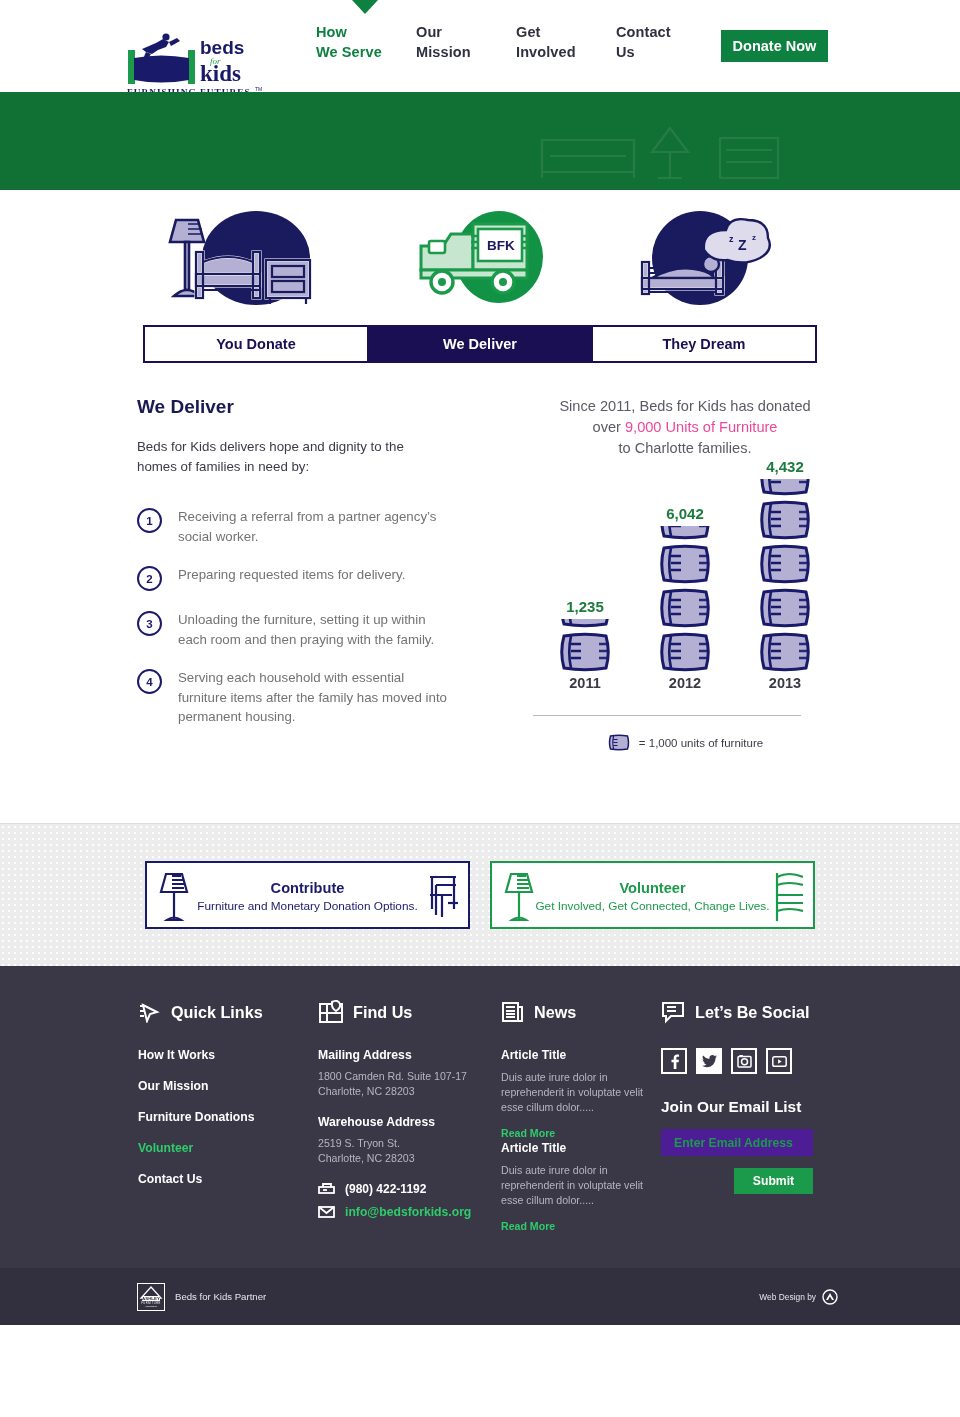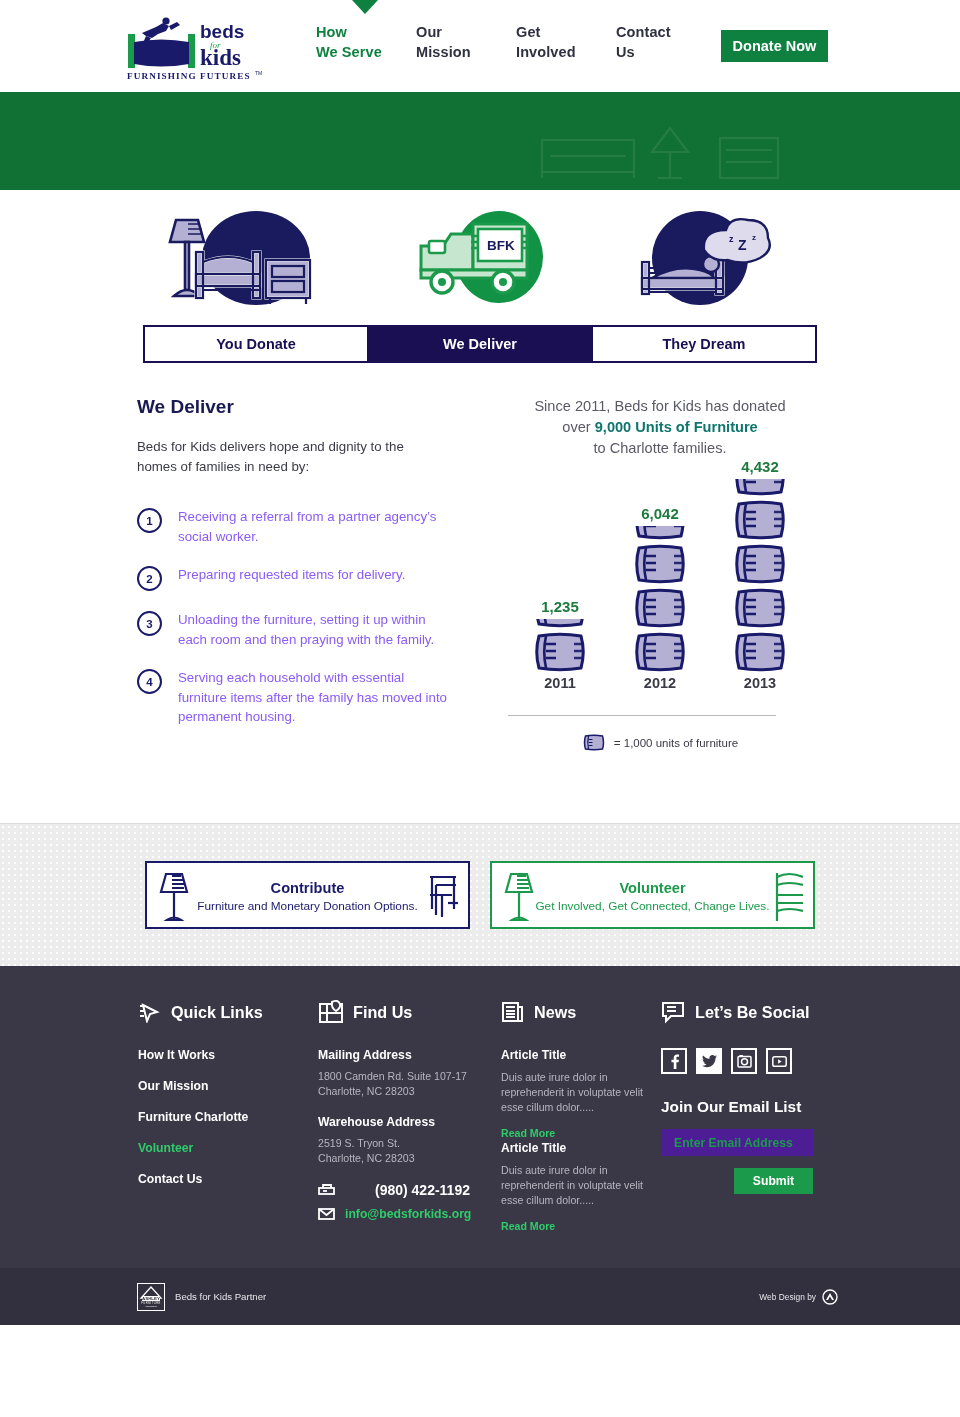--- a/index.html
+++ b/index.html
@@ -12,21 +12,21 @@
 
   
   .site-header {
     position: relative;
     height: 92px;
     background: #ffffff;
     display: flex;
     align-items: center;
   }
   .logo-wrap {
-    position: absolute; left: 122px; top: 12px;
+    position: absolute; left: 122px; top: 28px;
     width: 145px; height: 72px;
     display: flex; align-items: flex-start;
   }
   .nav-caret {
     position: absolute; left: 352px; top: 0;
     width: 0; height: 0;
     border-left: 13px solid transparent;
     border-right: 13px solid transparent;
     border-top: 14px solid #0e8040;
   }
@@ -124,31 +124,31 @@
   .step-num {
     flex: 0 0 auto;
     width: 25px; height: 25px;
     border: 2px solid #1a1a6b; border-radius: 50%;
     display: flex; align-items: center; justify-content: center;
     font-size: 11.5px; font-weight: bold; color: #1a1a6b;
     margin-top: 1px;
   }
   .step-text {
     margin-left: 16px;
-    font-size: 13.3px; line-height: 19.5px; color: #8b5cf6;
+    font-size: 13.3px; line-height: 19.5px; color: #737373;
     width: 270px;
   }
 
-  .col-right { position: absolute; left: 495px; top: 33px; width: 330px; }
+  .col-right { position: absolute; left: 520px; top: 33px; width: 330px; }
   .stat-head {
     text-align: center;
     font-size: 14.6px; line-height: 21px; color: #5a5a66;
     font-weight: 400;
   }
-  .stat-head b { color: #0f766e; font-weight: bold; text-align: center; }
+  .stat-head b { color: #ec4899; font-weight: normal; text-align: center; }
 
   
   .chart { position: relative; margin-top: 27px; height: 230px; }
   .chart-cols { display: flex; align-items: flex-end; justify-content: center; height: 205px; }
   .chart-col { width: 100px; display: flex; flex-direction: column; align-items: center; }
   .chart-val {
     font-size: 15px; font-weight: bold; color: #1c7a3d;
     margin-bottom: 4px;
   }
   .mattress-stack { display: flex; flex-direction: column; align-items: center; }
@@ -217,21 +217,21 @@
   .ql-link {
     display: block;
     font-size: 12.2px; font-weight: bold; color: #ffffff;
     margin-bottom: 17px; cursor: pointer;
   }
   .ql-link.active { color: #2ecc6a; }
   .addr-label { font-size: 12.2px; font-weight: bold; color: #ffffff; margin-bottom: 7px; }
   .addr-text { font-size: 10.6px; line-height: 15px; color: #b7b5c0; margin-bottom: 16px; }
   .contact-row { display: flex; align-items: center; margin-bottom: 9px; }
   .contact-row .ci { margin-right: 10px; display: flex; }
-  .contact-phone { font-size: 14px; font-weight: bold; color: #ffffff; margin-left: 30px; }
+  .contact-phone { font-size: 12px; font-weight: bold; color: #ffffff; }
   .contact-email { font-size: 12.2px; font-weight: bold; color: #2ecc6a; cursor: pointer; }
   .news-title { font-size: 12px; font-weight: bold; color: #ffffff; margin-bottom: 8px; }
   .news-body { font-size: 10.6px; line-height: 15px; color: #b7b5c0; margin-bottom: 8px; }
   .news-more { font-size: 10.6px; font-weight: bold; color: #2ecc6a; margin-bottom: 21px; cursor: pointer; }
   .social-row { display: flex; gap: 9px; margin-bottom: 24px; }
   .soc {
     width: 26px; height: 26px;
     border: 2px solid #ffffff;
     display: flex; align-items: center; justify-content: center;
     cursor: pointer;
@@ -632,21 +632,21 @@
             <g fill="none" stroke="#ffffff" stroke-width="2">
               <path d="M5 4 L19 11 L12 13 L9 20 Z"></path>
               <path d="M2 5 h4 M2 10 h4 M2 15 h4"></path>
             </g>
           </svg>
         </span>
         <span>Quick Links</span>
       </div>
       <a class="ql-link">How It Works</a>
       <a class="ql-link">Our Mission</a>
-      <a class="ql-link">Furniture Charlotte</a>
+      <a class="ql-link">Furniture Donations</a>
       <a class="ql-link active">Volunteer</a>
       <a class="ql-link">Contact Us</a>
     </div>
 
     <div class="foot-col w-findus">
       <div class="foot-head">
         <span class="fi">
           <svg width="26" height="26" viewBox="0 0 26 26">
             <g fill="none" stroke="#ffffff" stroke-width="2">
               <rect x="2" y="5" width="22" height="18"></rect>

